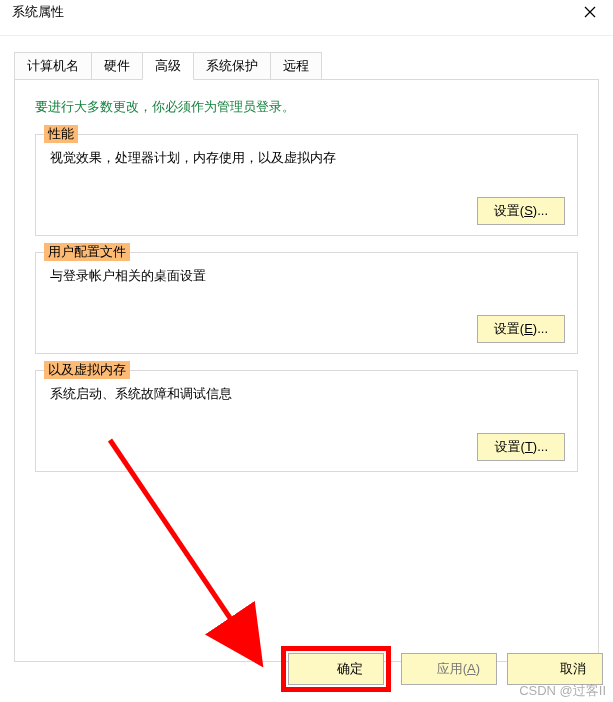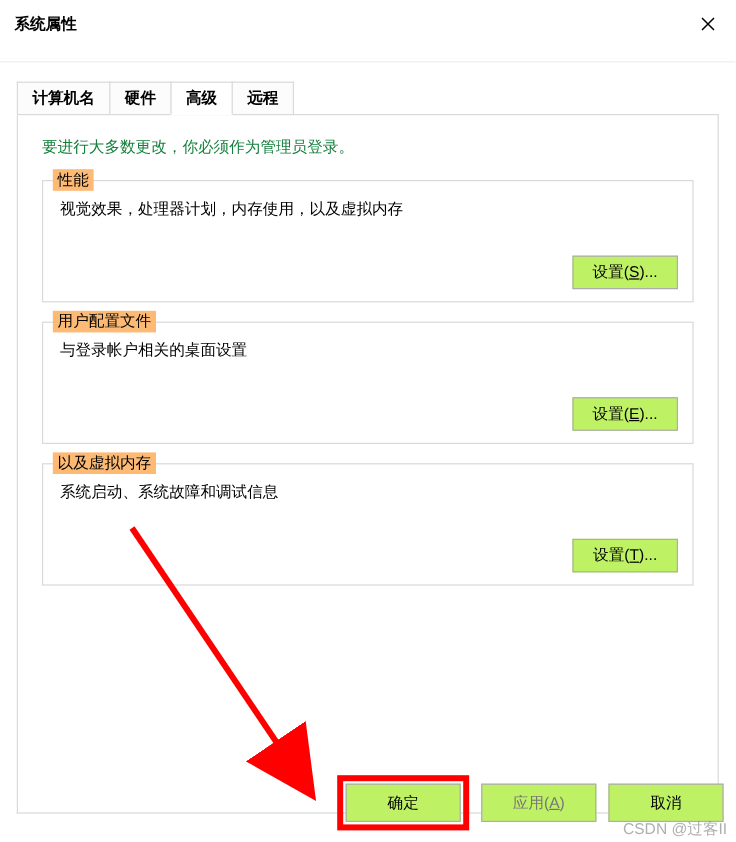--- a/index.html
+++ b/index.html
@@ -1,30 +1,30 @@
 <!DOCTYPE html>
 <html><head>
 <meta charset="utf-8">
 <style>
 * { box-sizing: border-box; margin: 0; padding: 0; }
 body { font-family: "Microsoft YaHei", "Segoe UI", sans-serif; font-size: 13px; background: #fff; width: 613px; height: 702px; overflow: hidden; position: relative; }
-.titlebar { display: flex; align-items: center; justify-content: space-between; height: 52px; padding: 0 0 11px 12px; border-bottom: 1px solid #eee; font-weight: bold; }
+.titlebar { display: flex; align-items: center; justify-content: space-between; height: 36px; padding: 0 0 11px 12px; border-bottom: 1px solid #eee; }
 .titlebar .title { font-size: 13px; color: #000; }
 .close-btn { width: 46px; height: 36px; display: flex; align-items: center; justify-content: center; font-size: 16px; color: #000; cursor: pointer; }
-.tabs { margin: 16px 14px 0 14px; border-bottom: 1px solid #d9d9d9; display: flex; position: relative; font-weight: bold; }
+.tabs { margin: 16px 14px 0 14px; border-bottom: 1px solid #d9d9d9; display: flex; position: relative; }
 .tab { padding: 4px 12px; border: 1px solid #d9d9d9; border-bottom: none; background: #fff; position: relative; margin-right: -1px; cursor: pointer; font-size: 13px; }
 .tab.active { z-index: 2; border-bottom: 1px solid #fff; margin-bottom: -1px; }
 .tab:not(.active) { background: #fcfcfc; }
 .tab-content { border: 1px solid #d9d9d9; border-top: none; margin: 0 14px; padding: 18px 20px 14px 20px; height: 582px; position: relative; }
 .intro { font-size: 13px; color: #15803d; margin-bottom: 18px; }
 .group { border: 1px solid #d9d9d9; margin-bottom: 16px; padding: 14px 12px 10px 14px; position: relative; }
 .group-title { position: absolute; top: -10px; left: 8px; background: #fdba74; padding: 0 4px; font-size: 13px; }
 .group-desc { font-size: 13px; margin-bottom: 18px; }
 .btn-row { display: flex; justify-content: flex-end; margin-top: 30px; }
-.btn { background: #bef264; border: 1px solid #adadad; padding: 4px 16px; font-size: 13px; cursor: pointer; min-width: 88px; text-align: center; font-family: inherit; }
+.btn { background: #fef9c3; border: 1px solid #adadad; padding: 4px 16px; font-size: 13px; cursor: pointer; min-width: 88px; text-align: right; font-family: inherit; }
 .env-row { display: flex; justify-content: flex-end; margin-top: 8px; margin-right: 12px; }
 .env-btn { background: #e1e1e1; border: 2px solid #0078d7; padding: 4px 16px; font-size: 13px; cursor: pointer; min-width: 110px; text-align: center; font-family: inherit; }
 .footer { position: absolute; right: 10px; bottom: 10px; display: flex; gap: 10px; align-items: center; }
 .footer .btn { min-width: 96px; padding: 6px 16px; }
 .ok-wrap { border: 5px solid #ff0000; padding: 2px; }
 .ok-wrap .btn { min-width: 96px; padding: 6px 20px; }
 .btn-disabled { color: #777; }
 .u { text-decoration: underline; }
 .arrow-svg { position: absolute; left: 100px; top: 430px; width: 180px; height: 260px; pointer-events: none; z-index: 10; }
 .watermark { position: absolute; right: 7px; bottom: 2px; font-size: 13px; color: rgba(120,120,120,0.6); pointer-events: none; }
@@ -38,20 +38,21 @@
     <svg width="12" height="12" viewBox="0 0 12 12">
         <path d="M1 1 L11 11 M11 1 L1 11" stroke="#000" stroke-width="1.2"></path>
       </svg>
   </div>
 </div>
 
 <div class="tabs">
   <div class="tab">计算机名</div>
   <div class="tab">硬件</div>
   <div class="tab active">高级</div>
+  <div class="tab">系统保护</div>
   <div class="tab">远程</div>
 </div>
 
 <div class="tab-content">
   <div class="intro">要进行大多数更改，你必须作为管理员登录。</div>
 
   <div class="group">
     <div class="group-title">性能</div>
     <div class="group-desc">视觉效果，处理器计划，内存使用，以及虚拟内存</div>
     <div class="btn-row">

